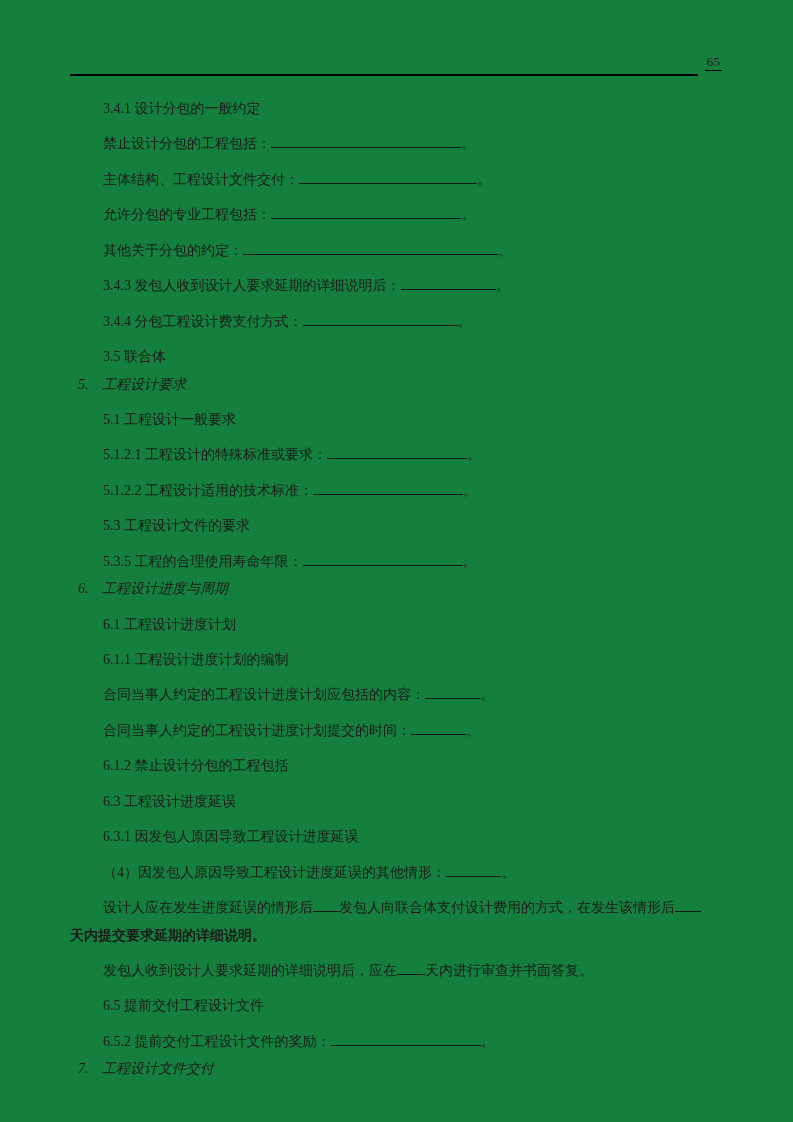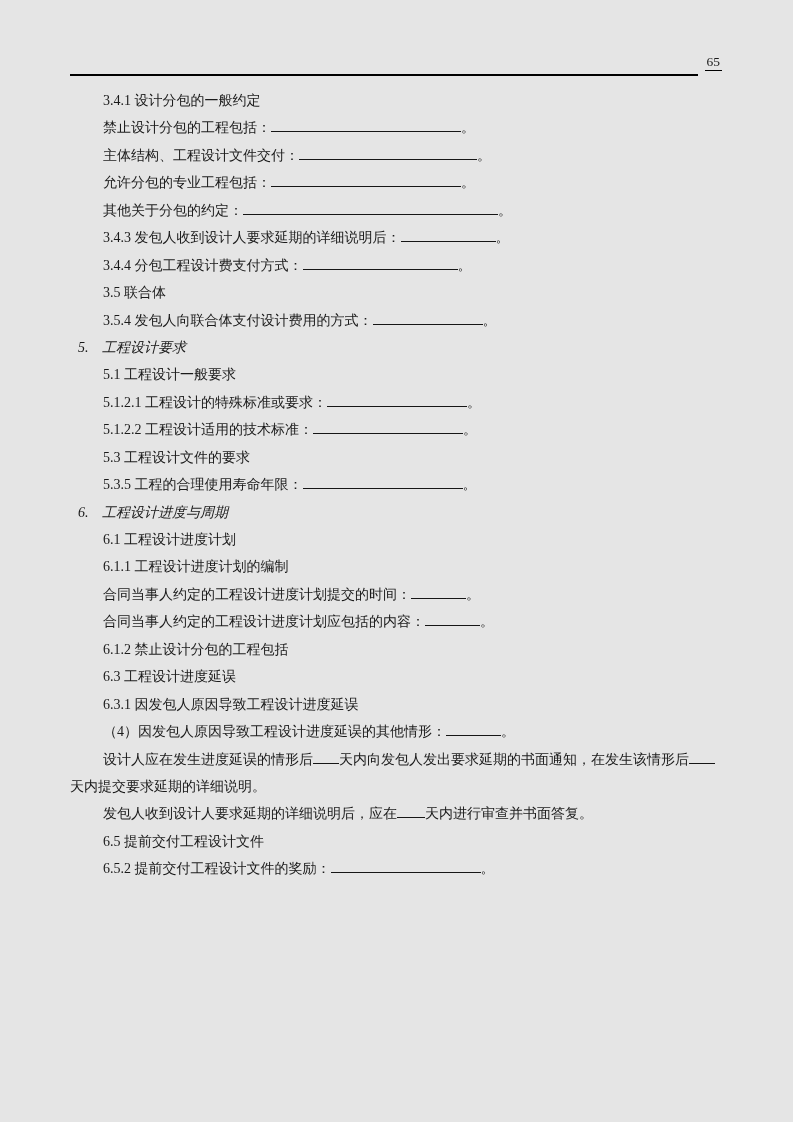--- a/index.html
+++ b/index.html
@@ -4,21 +4,21 @@
 <style>
   html, body {
     margin: 0;
     padding: 0;
     background: #ffffff;
   }
   .page {
     position: relative;
     width: 793px;
     height: 1122px;
-    background: #e5e5e5;
+    background: #15803d;
     overflow: hidden;
     font-family: "Liberation Serif", "DejaVu Serif", serif;
     color: #1a1a1a;
   }
   .header-rule {
     position: absolute;
     left: 70px;
     top: 74px;
     width: 628px;
     height: 2px;
@@ -40,22 +40,22 @@
     top: 87px;
     width: 652px;
   }
   .line {
     height: 27.45px;
     line-height: 27.45px;
     font-size: 14px;
     white-space: nowrap;
     color: #1a1a1a;
   }
-  .line.body { padding-left: 33px; }
-  .line.cont { padding-left: 0; }
+  .line.body { padding-left: 33px; margin-top: 8px; }
+  .line.cont { padding-left: 0; font-weight: bold; }
   .line.h0   { padding-left: 8px; font-style: italic; }
   .line.h0 .num {
     display: inline-block;
     min-width: 24px;
   }
   .blank {
     display: inline-block;
     height: 13px;
     border-bottom: 1.4px solid #161616;
     vertical-align: baseline;
@@ -69,35 +69,35 @@
   <span class="pagenum">65</span>
   <div class="content" id="content">
       <div class="line body"><span>3.4.1 设计分包的一般约定</span></div>
       <div class="line body"><span>禁止设计分包的工程包括：</span><span class="blank" style="width: 190px;"></span><span>。</span></div>
       <div class="line body"><span>主体结构、工程设计文件交付：</span><span class="blank" style="width: 178px;"></span><span>。</span></div>
       <div class="line body"><span>允许分包的专业工程包括：</span><span class="blank" style="width: 190px;"></span><span>。</span></div>
       <div class="line body"><span>其他关于分包的约定：</span><span class="blank" style="width: 255px;"></span><span>。</span></div>
       <div class="line body"><span>3.4.3 发包人收到设计人要求延期的详细说明后：</span><span class="blank" style="width: 95px;"></span><span>。</span></div>
       <div class="line body"><span>3.4.4 分包工程设计费支付方式：</span><span class="blank" style="width: 155px;"></span><span>。</span></div>
       <div class="line body"><span>3.5 联合体</span></div>
-      <div class="line body"><span>3.5.4 发包人向联合体支付设计费用的方式：</span><span class="blank" style="width: 110px;"></span><span>。</span></div>
       <div class="line h0"><span class="num">5.</span><span>工程设计要求</span></div>
       <div class="line body"><span>5.1 工程设计一般要求</span></div>
       <div class="line body"><span>5.1.2.1 工程设计的特殊标准或要求：</span><span class="blank" style="width: 140px;"></span><span>。</span></div>
       <div class="line body"><span>5.1.2.2 工程设计适用的技术标准：</span><span class="blank" style="width: 150px;"></span><span>。</span></div>
       <div class="line body"><span>5.3 工程设计文件的要求</span></div>
       <div class="line body"><span>5.3.5 工程的合理使用寿命年限：</span><span class="blank" style="width: 160px;"></span><span>。</span></div>
       <div class="line h0"><span class="num">6.</span><span>工程设计进度与周期</span></div>
       <div class="line body"><span>6.1 工程设计进度计划</span></div>
       <div class="line body"><span>6.1.1 工程设计进度计划的编制</span></div>
+      <div class="line body"><span>合同当事人约定的工程设计进度计划应包括的内容：</span><span class="blank" style="width: 55px;"></span><span>。</span></div>
       <div class="line body"><span>合同当事人约定的工程设计进度计划提交的时间：</span><span class="blank" style="width: 55px;"></span><span>。</span></div>
-      <div class="line body"><span>合同当事人约定的工程设计进度计划应包括的内容：</span><span class="blank" style="width: 55px;"></span><span>。</span></div>
       <div class="line body"><span>6.1.2 禁止设计分包的工程包括</span></div>
       <div class="line body"><span>6.3 工程设计进度延误</span></div>
       <div class="line body"><span>6.3.1 因发包人原因导致工程设计进度延误</span></div>
       <div class="line body"><span>（4）因发包人原因导致工程设计进度延误的其他情形：</span><span class="blank" style="width: 55px;"></span><span>。</span></div>
-      <div class="line body"><span>设计人应在发生进度延误的情形后</span><span class="blank" style="width: 26px;"></span><span>天内向发包人发出要求延期的书面通知，在发生该情形后</span><span class="blank" style="width: 26px;"></span></div>
+      <div class="line body"><span>设计人应在发生进度延误的情形后</span><span class="blank" style="width: 26px;"></span><span>发包人向联合体支付设计费用的方式，在发生该情形后</span><span class="blank" style="width: 26px;"></span></div>
       <div class="line cont"><span>天内提交要求延期的详细说明。</span></div>
       <div class="line body"><span>发包人收到设计人要求延期的详细说明后，应在</span><span class="blank" style="width: 28px;"></span><span>天内进行审查并书面答复。</span></div>
       <div class="line body"><span>6.5 提前交付工程设计文件</span></div>
       <div class="line body"><span>6.5.2 提前交付工程设计文件的奖励：</span><span class="blank" style="width: 150px;"></span><span>。</span></div>
+      <div class="line h0"><span class="num">7.</span><span>工程设计文件交付</span></div>
     </div>
 </div>
 
 </body></html>

